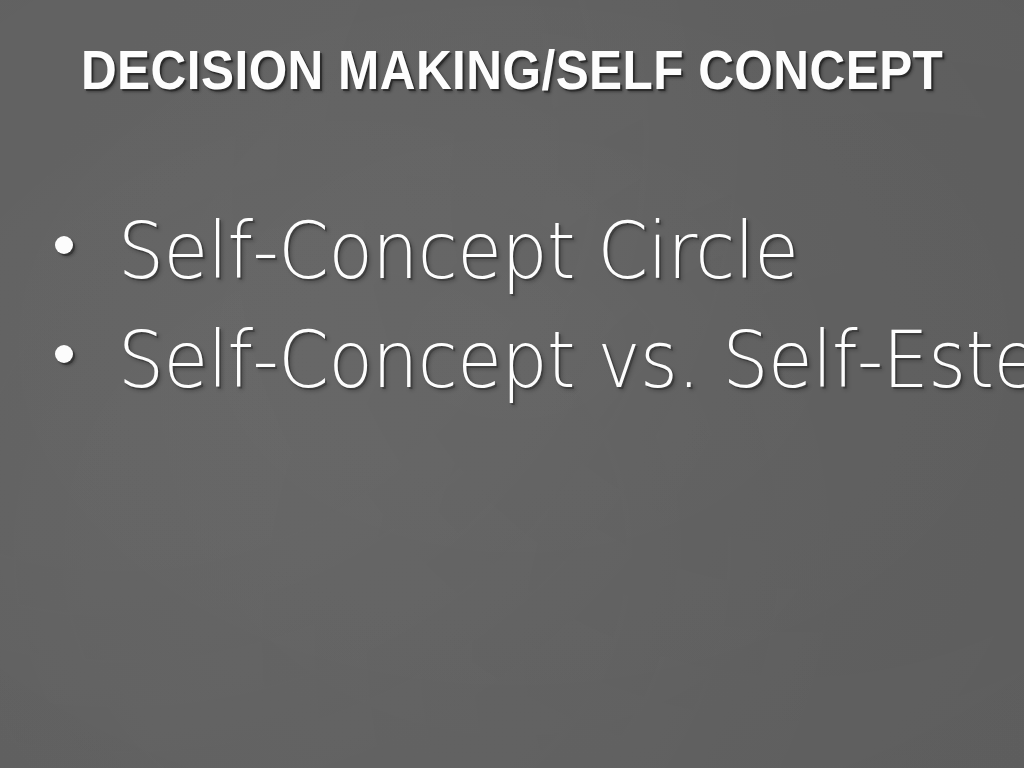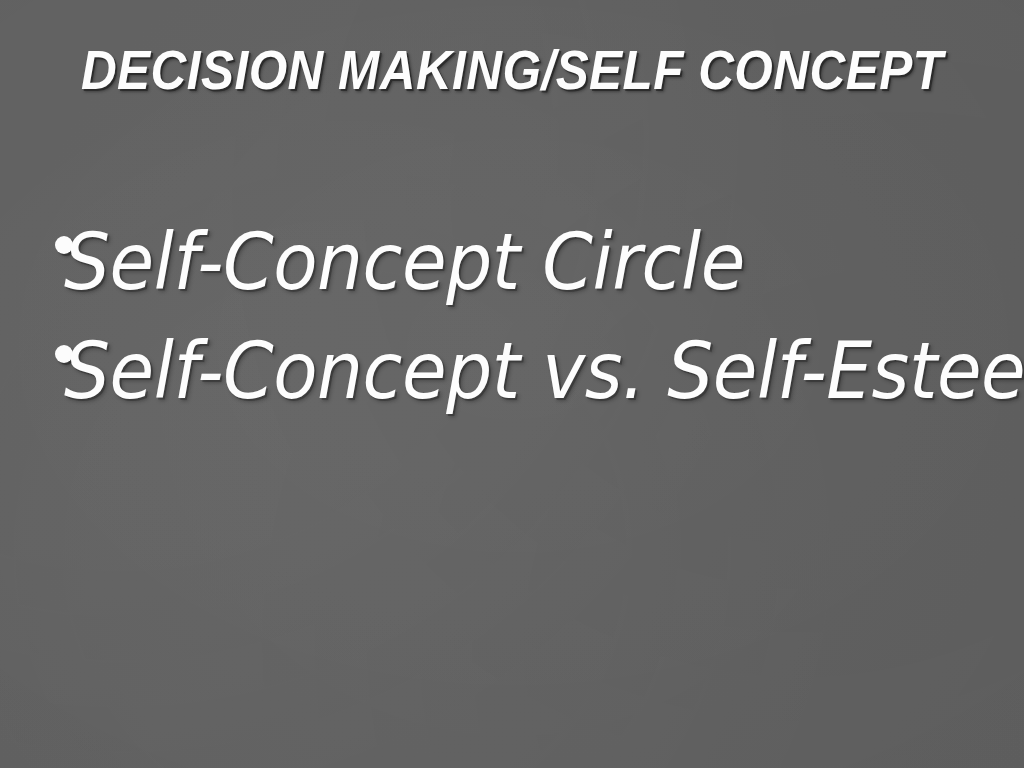--- a/index.html
+++ b/index.html
@@ -15,21 +15,20 @@
     font-family: "Liberation Sans", sans-serif;
     background: #616161;
   }
 
   #slide {
     position: relative;
     width: 1024px;
     height: 768px;
     background-color: #616161;
     overflow: hidden;
-    font-style: italic;
     -webkit-font-smoothing: antialiased;
   }
 
   
   #slide-texture {
     position: absolute;
     inset: 0;
     pointer-events: none;
     opacity: 0.55;
     background-image:
@@ -87,24 +86,24 @@
     width: 1024px;
     margin: 0;
     padding: 0;
     list-style: none;
     z-index: 4;
   }
 
   .bullet-item {
     position: relative;
     height: 109px;
-    padding-left: 64px;
+    padding-left: 118px;
     box-sizing: border-box;
     display: flex;
-    align-items: flex-end;
+    align-items: center;
   }
 
   .bullet-marker {
     position: absolute;
     left: 55px;
     top: 40px;
     width: 18px;
     height: 18px;
     border-radius: 50%;
     background: #fcfcfc;

